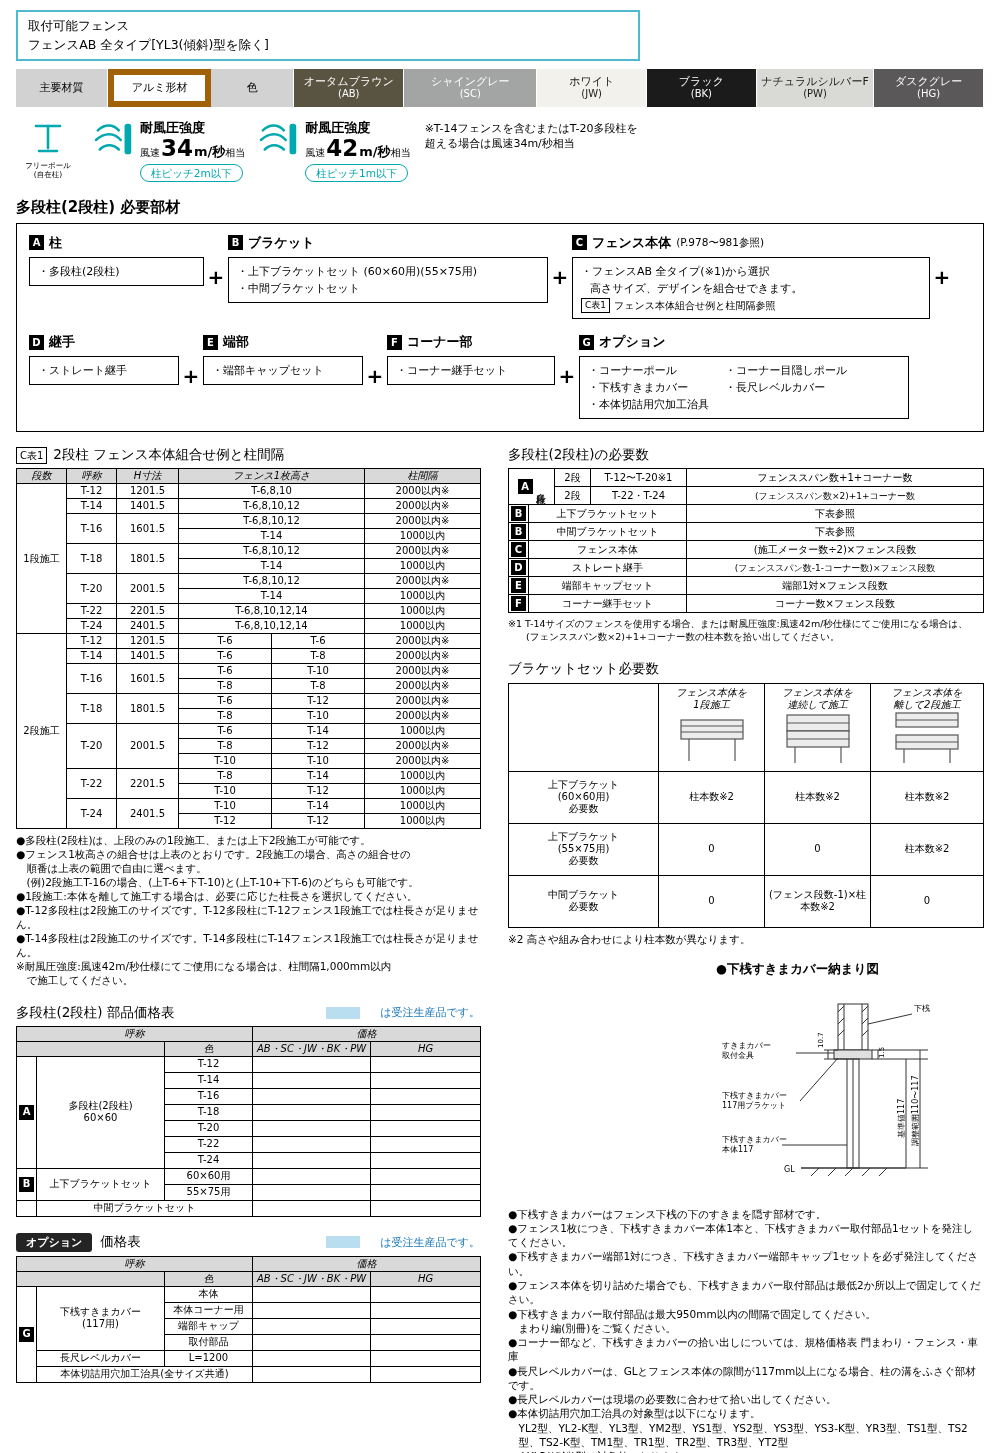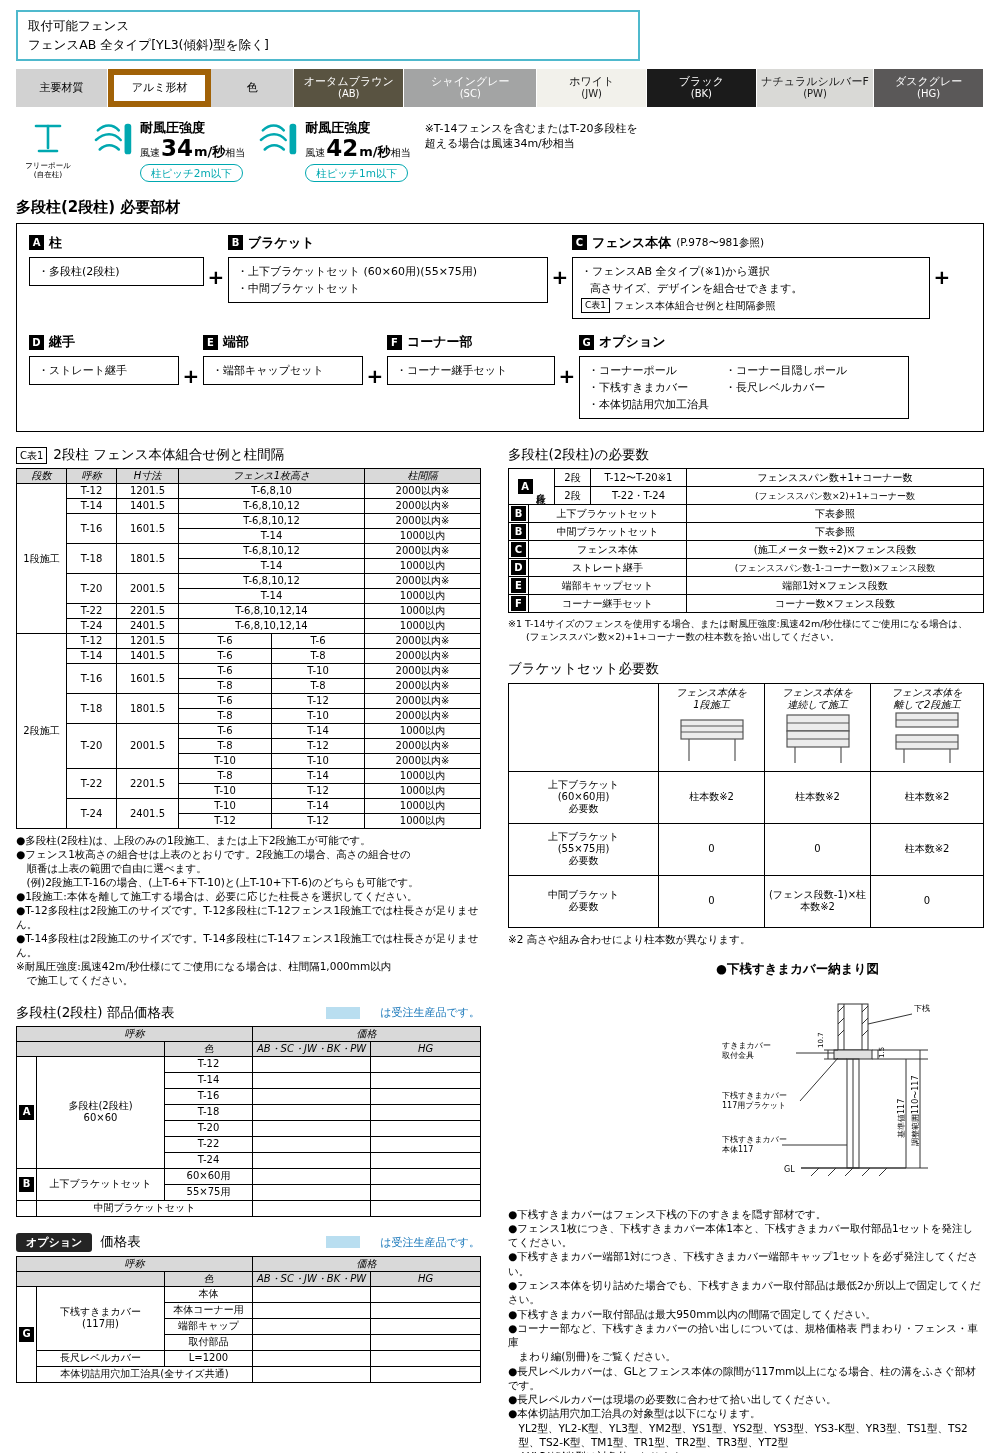--- a/index.html
+++ b/index.html
@@ -832,22 +832,22 @@
           </g>
         </svg>
       </div>
 
       <div class="bottom-notes">
         <div>●下桟すきまカバーはフェンス下桟の下のすきまを隠す部材です。</div>
         <div>●フェンス1枚につき、下桟すきまカバー本体1本と、下桟すきまカバー取付部品1セットを発注してください。</div>
         <div>●下桟すきまカバー端部1対につき、下桟すきまカバー端部キャップ1セットを必ず発注してください。</div>
         <div>●フェンス本体を切り詰めた場合でも、下桟すきまカバー取付部品は最低2か所以上で固定してください。</div>
         <div>●下桟すきまカバー取付部品は最大950mm以内の間隔で固定してください。</div>
+        <div>　まわり編(別冊)をご覧ください。</div>
         <div>●コーナー部など、下桟すきまカバーの拾い出しについては、規格価格表 門まわり・フェンス・車庫</div>
-        <div>　まわり編(別冊)をご覧ください。</div>
         <div>●長尺レベルカバーは、GLとフェンス本体の隙間が117mm以上になる場合、柱の溝をふさぐ部材です。</div>
         <div>●長尺レベルカバーは現場の必要数に合わせて拾い出してください。</div>
         <div>●本体切詰用穴加工治具の対象型は以下になります。</div>
         <div>　YL2型、YL2-K型、YL3型、YM2型、YS1型、YS2型、YS3型、YS3-K型、YR3型、TS1型、TS2</div>
         <div>　型、TS2-K型、TM1型、TR1型、TR2型、TR3型、YT2型</div>
         <div>　※YL3(傾斜)型は対象外になります。</div>
       </div>
 
     </div>
   </div>

